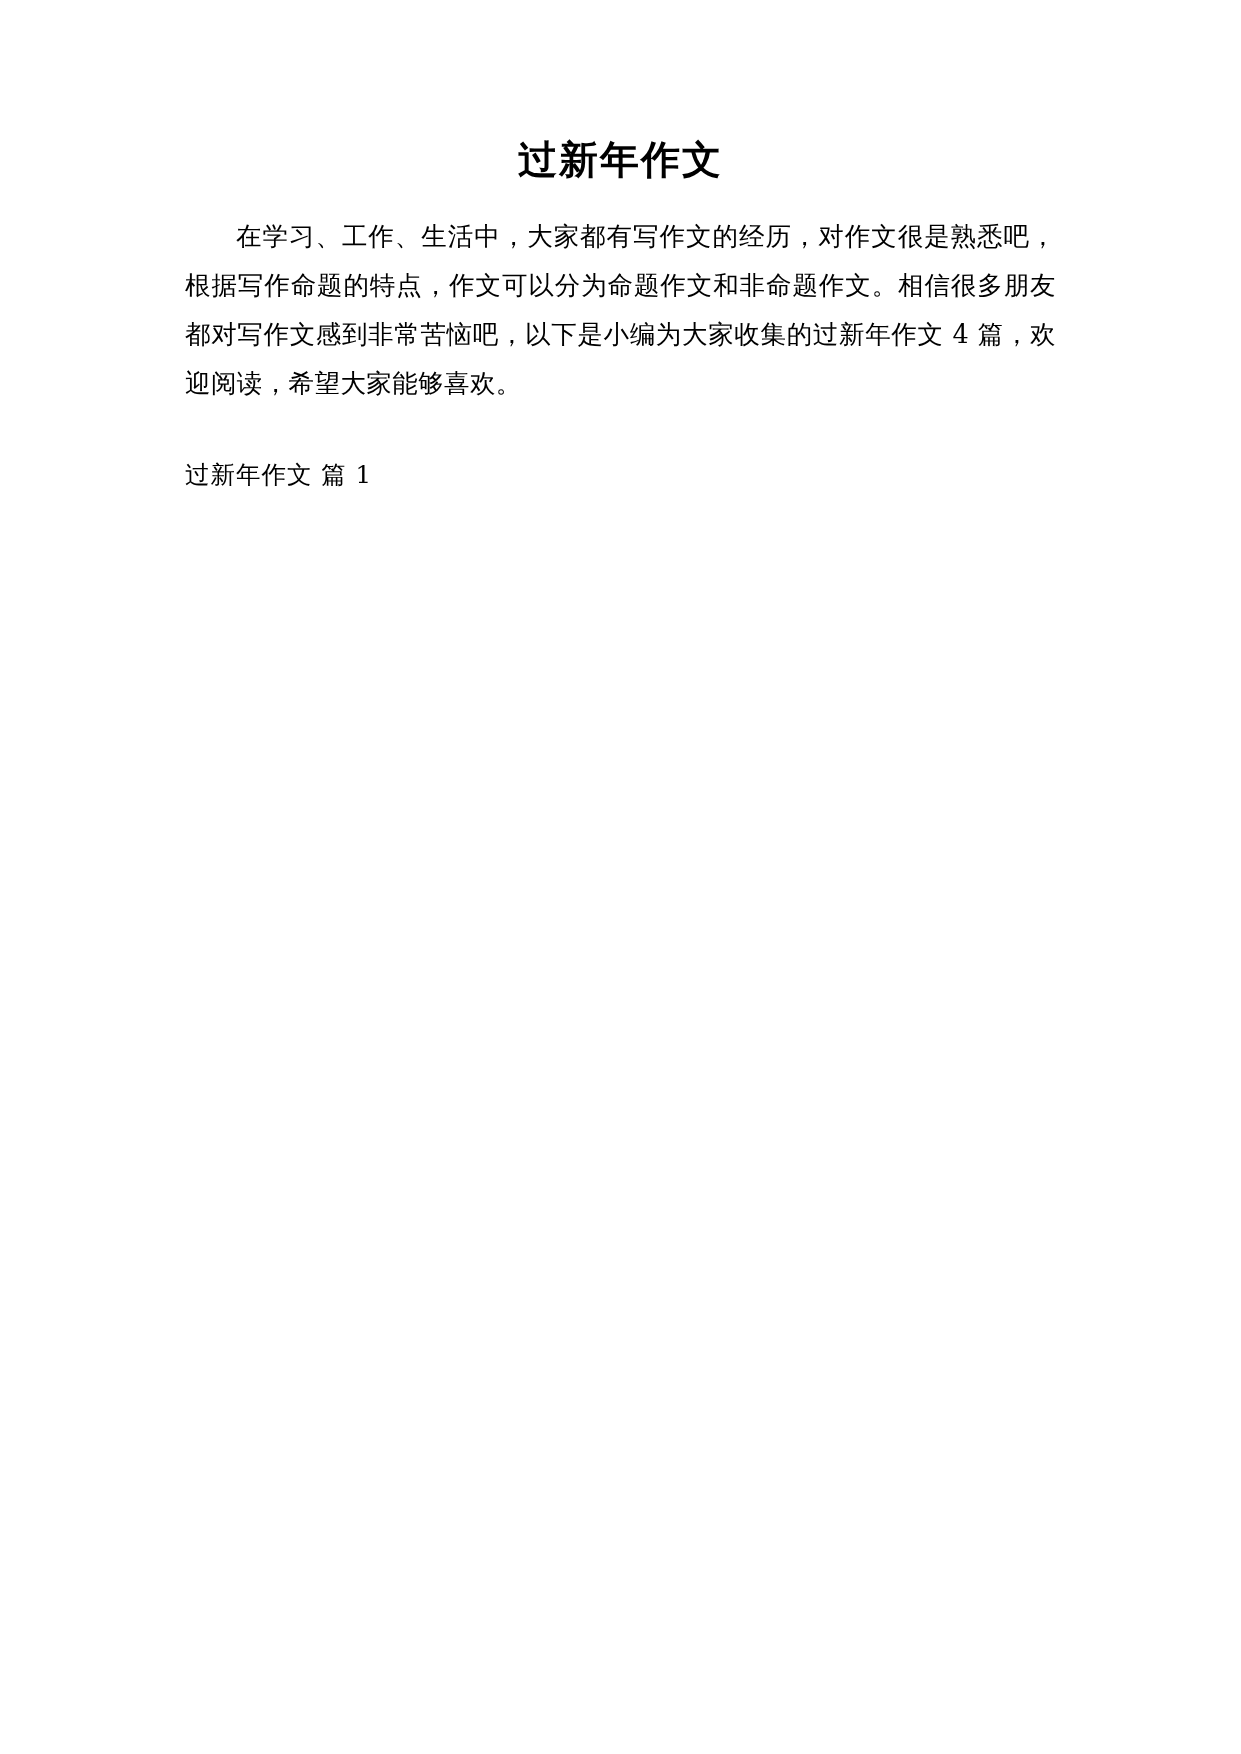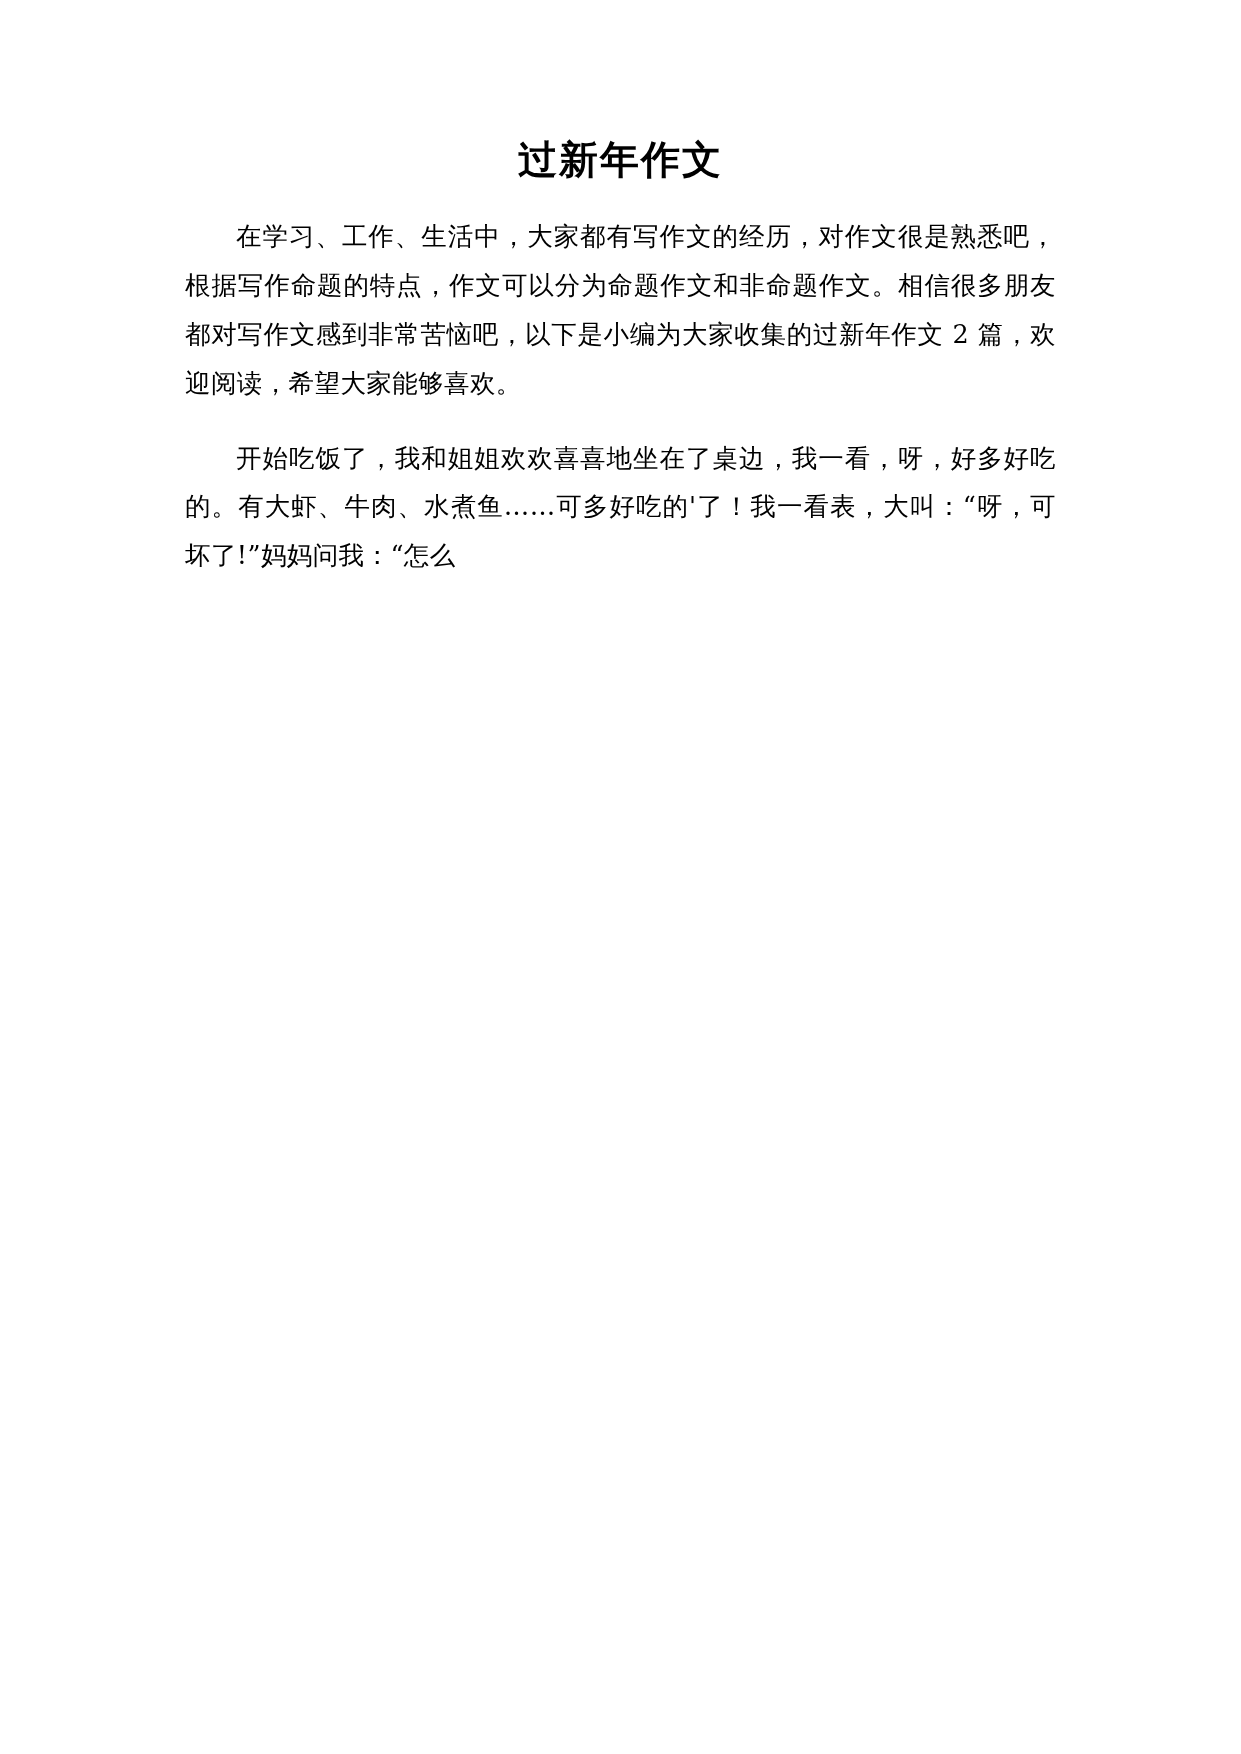--- a/index.html
+++ b/index.html
@@ -62,20 +62,20 @@
   }
 </style>
 </head>
 <body>
 
 <div class="page">
 
   <h1 class="doc-title">过新年作文</h1>
 
 
-  <p class="para indent">在学习、工作、生活中，大家都有写作文的经历，对作文很是熟悉吧，根据写作命题的特点，作文可以分为命题作文和非命题作文。相信很多朋友都对写作文感到非常苦恼吧，以下是小编为大家收集的过新年作文 2 篇，欢迎阅读，希望大家能够喜欢。</p>
+  <p class="para indent">在学习、工作、生活中，大家都有写作文的经历，对作文很是熟悉吧，根据写作命题的特点，作文可以分为命题作文和非命题作文。相信很多朋友都对写作文感到非常苦恼吧，以下是小编为大家收集的过新年作文 4 篇，欢迎阅读，希望大家能够喜欢。</p>
+
+  <p class="section-head">过新年作文  篇 1</p>
 
 
 
 
-  <p class="para indent">开始吃饭了，我和姐姐欢欢喜喜地坐在了桌边，我一看，呀，好多好吃的。有大虾、牛肉、水煮鱼……可多好吃的'了！我一看表，大叫：“呀，可坏了!”妈妈问我：“怎么</p>
-
 </div>
 
 </body></html>

